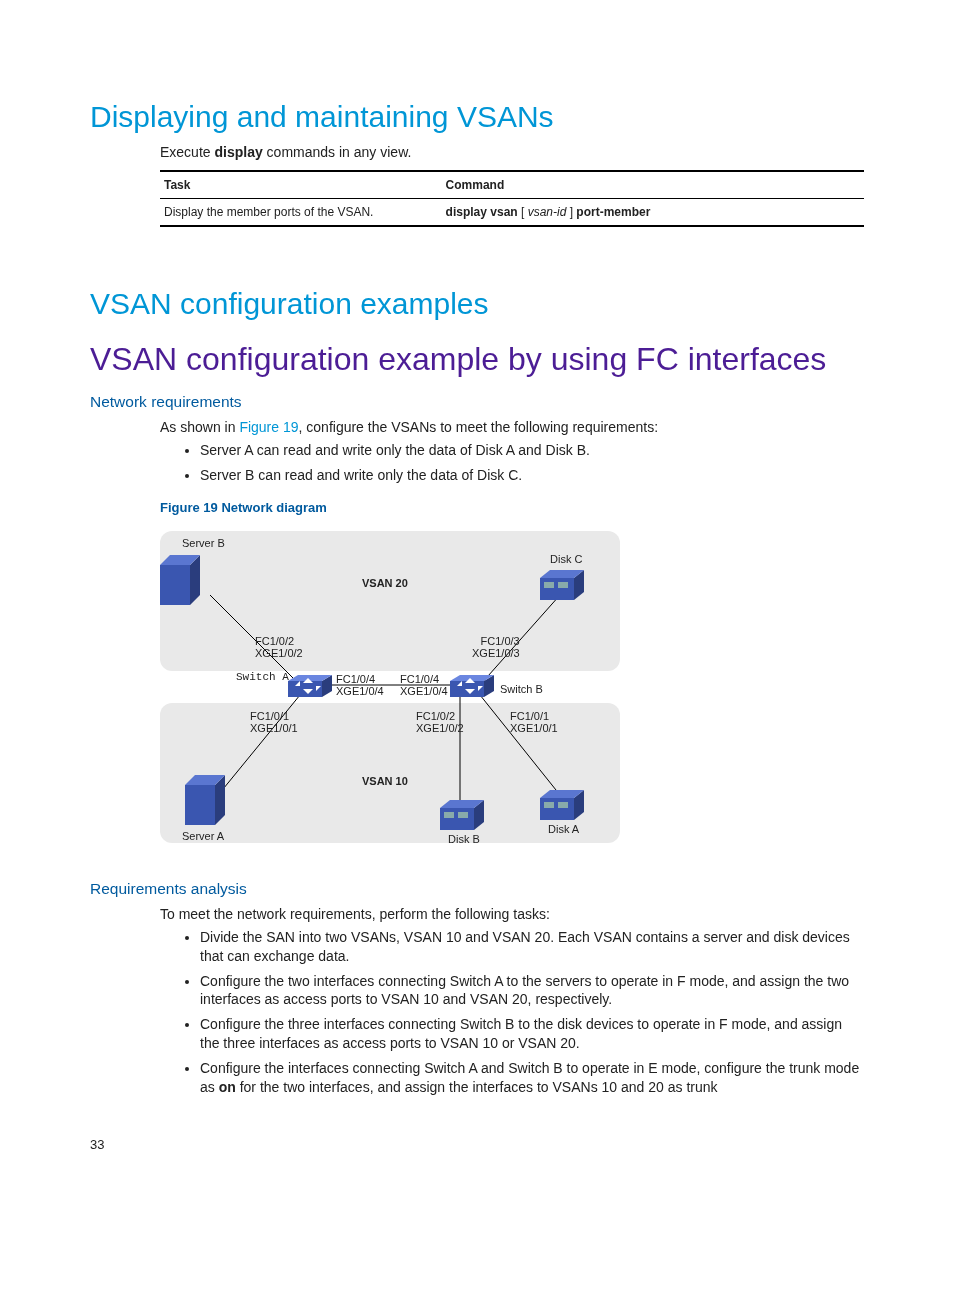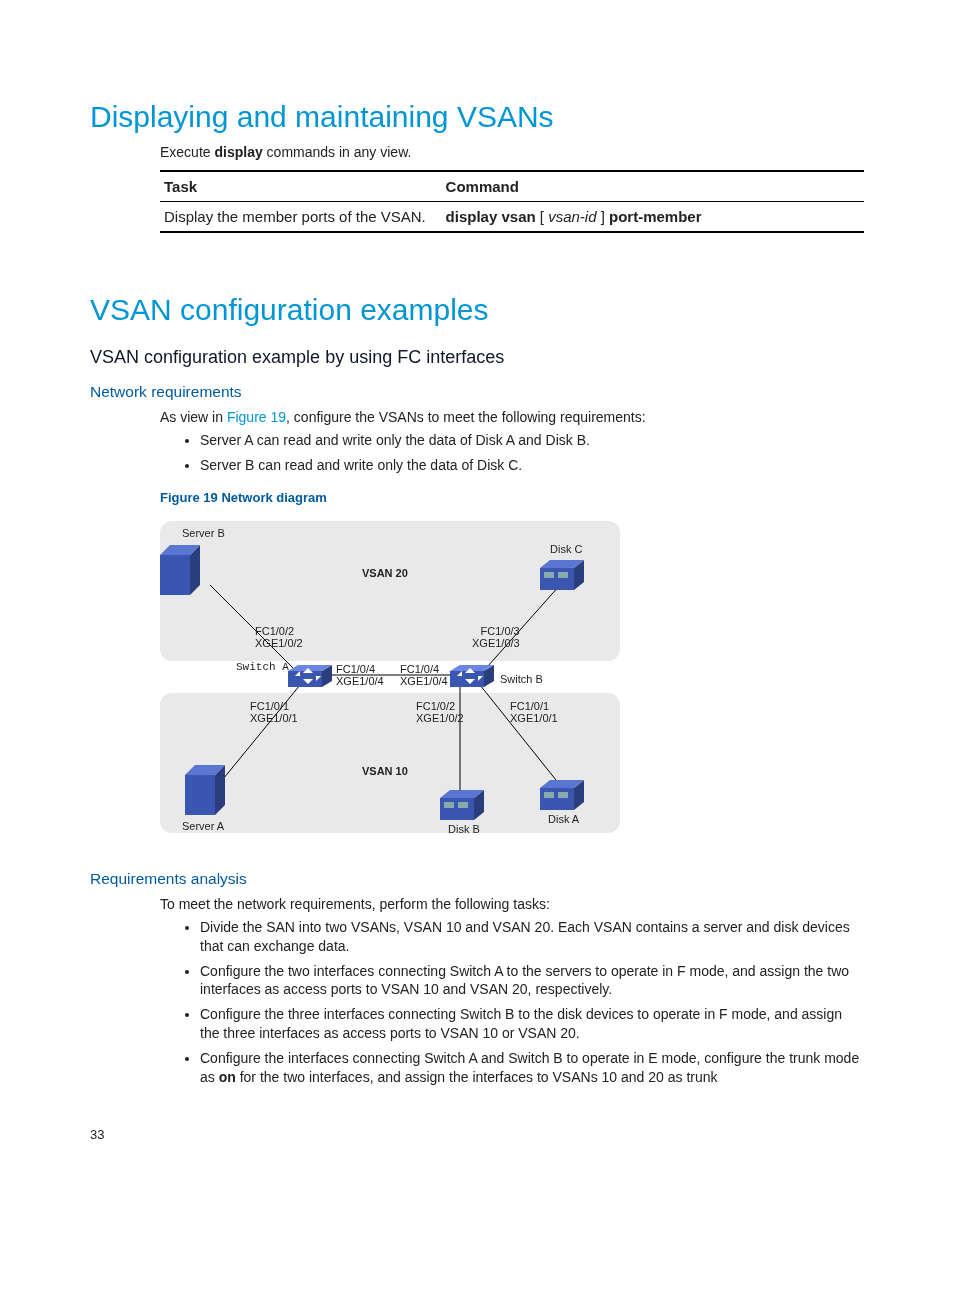--- a/index.html
+++ b/index.html
@@ -15,23 +15,23 @@
     padding: 40px 90px 40px 90px;
     box-sizing: border-box;
   }
   h1 {
     color: #0096d6;
     font-weight: 400;
     font-size: 30px;
     margin: 60px 0 10px 0;
   }
   h2 {
-    color: #0f172a;
+    color: #4c1d95;
     font-weight: 400;
-    font-size: 18px;
+    font-size: 32px;
     margin: 20px 0 10px 0;
   }
   h3 {
     color: #005a9e;
     font-weight: normal;
     font-size: 15.5px;
     margin: 15px 0 8px 0;
   }
   .figcap {
     color: #005a9e;
@@ -46,21 +46,21 @@
     margin: 6px 0;
   }
   .linkref {
     color: #0096d6;
   }
   table.cmd {
     width: 100%;
     border-collapse: collapse;
     margin: 10px 0 10px 70px;
     width: calc(100% - 70px);
-    font-size: 15px;
+    font-size: 12px;
   }
   table.cmd th {
     text-align: left;
     border-top: 2px solid #000;
     border-bottom: 1px solid #000;
     padding: 6px 4px;
     font-weight: bold;
   }
   table.cmd td {
     border-bottom: 2px solid #000;
@@ -149,21 +149,21 @@
     </tbody>
   </table>
 
   <h1>VSAN configuration examples</h1>
 
   <h2>VSAN configuration example by using FC interfaces</h2>
 
   <h3>Network requirements</h3>
 
   <p class="body-indent">
-    <span>As view in </span><span class="linkref">Figure 19</span><span>, configure the VSANs to meet the following requirements:</span>
+    <span>As shown in </span><span class="linkref">Figure 19</span><span>, configure the VSANs to meet the following requirements:</span>
   </p>
 
   <ul class="bul">
     <li>Server A can read and write only the data of Disk A and Disk B.</li>
     <li>Server B can read and write only the data of Disk C.</li>
   </ul>
 
   <div class="figcap">Figure 19 Network diagram</div>
 
   <div class="diagram-wrap">

